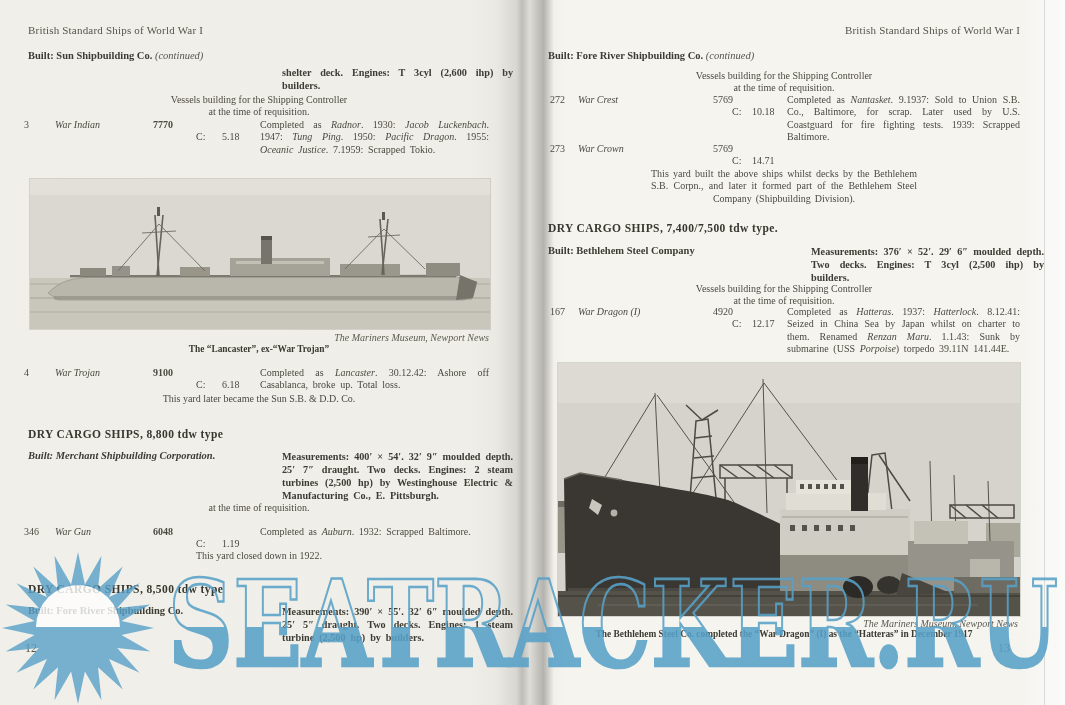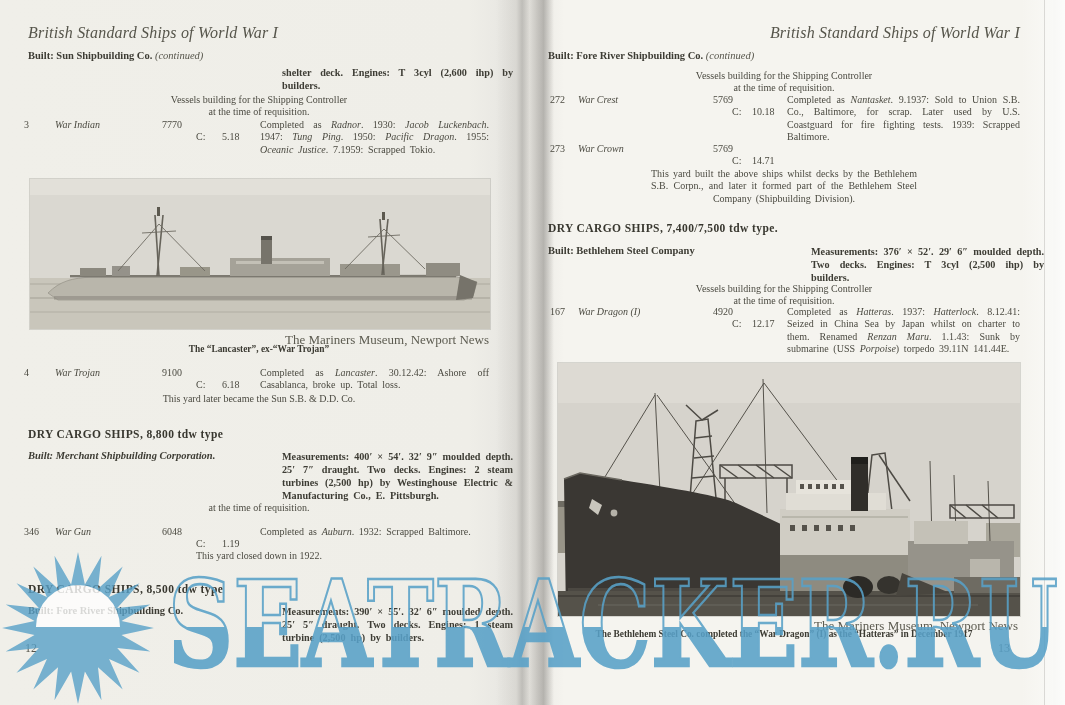--- a/index.html
+++ b/index.html
@@ -3,42 +3,42 @@
 <meta charset="utf-8">
 <style>
   html,body{margin:0;padding:0;}
   body{
     width:1065px;height:705px;position:relative;overflow:hidden;
     background:linear-gradient(90deg,#f0efe9 0%,#efeee8 44%,#e9e8e3 47%,#eceae5 50.5%,#f5f4ef 53%,#f5f4ef 96%,#fbfbf9 100%);
     font-family:"Liberation Serif","DejaVu Serif",serif;
     color:#4b4a41;
   }
   .abs{position:absolute;}
-  .runhead{font-style:italic;font-size:16px;color:#56554b;letter-spacing:.2px;}
+  .runhead{font-size:11px;color:#56554b;letter-spacing:.2px;}
   .built{font-weight:bold;font-size:10.5px;color:#3d3c34;}
   .cont{font-style:italic;font-weight:normal;color:#55544a;}
   .h-section{font-weight:bold;font-size:11.5px;letter-spacing:.4px;color:#38372f;}
   .body10{font-size:10px;line-height:12.4px;}
   .center{text-align:center;}
   .right{text-align:right;}
   .just-center-last{text-align:justify;text-align-last:center;word-spacing:1.5px;}
   .meas{font-weight:bold;font-size:10.2px;line-height:13px;color:#3d3c34;text-align:justify;word-spacing:2.4px;margin-left:24px;}
-  .credit{font-size:13px;color:#5c5b50;}
+  .credit{font-style:italic;font-size:10px;color:#5c5b50;}
   .caption{font-weight:bold;font-size:9.4px;color:#3a3931;white-space:nowrap;}
   .pagenum{font-size:12px;color:#55544a;}
   .entry{position:absolute;font-size:10px;line-height:12.4px;}
   .entry .num{position:absolute;top:0;font-size:10px;}
   .entry .name{position:absolute;top:0;font-style:italic;}
   .entry .ton{position:absolute;top:0;}
   .entry .clab{position:absolute;top:12.4px;}
   .entry .cdate{position:absolute;top:12.4px;}
   .entry .desc{text-align:justify;word-spacing:2.2px;}
   
   .ent-l{left:24px;width:466px;}
-  .ent-l .num{left:0;}  .ent-l .name{left:31px;} .ent-l .ton{left:138px;}
+  .ent-l .num{left:0;}  .ent-l .name{left:31px;} .ent-l .ton{left:129px;font-weight:bold;}
   .ent-l .clab{left:172px;} .ent-l .cdate{left:198px;}
   .ent-l .desc{margin-left:236px;width:229px;}
   
   .ent-r{left:548px;width:472px;}
   .ent-r .num{left:2px;} .ent-r .name{left:30px;} .ent-r .ton{left:165px;}
   .ent-r .clab{left:184px;} .ent-r .cdate{left:204px;}
   .ent-r .desc{margin-left:239px;width:233px;}
   .fold{position:absolute;left:496px;top:0;width:58px;height:705px;pointer-events:none;
     background:linear-gradient(90deg,rgba(110,108,102,0) 0%,rgba(110,108,102,.14) 35%,rgba(88,86,82,.30) 45%,rgba(110,108,102,.10) 58%,rgba(70,68,64,.34) 82%,rgba(110,108,102,0) 100%);}
   .page-edge-right{position:absolute;left:1044px;top:0;width:21px;height:705px;pointer-events:none;

